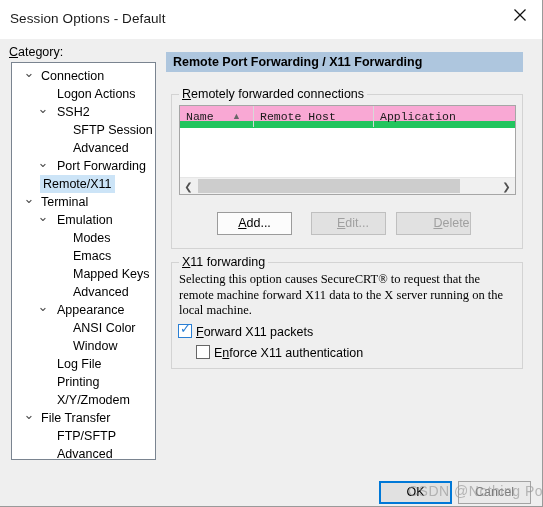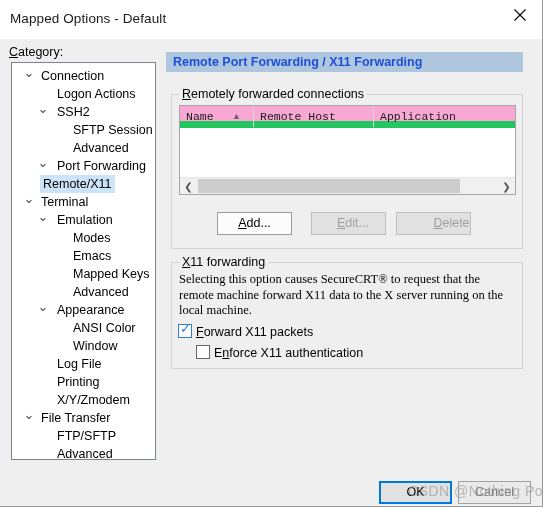--- a/index.html
+++ b/index.html
@@ -99,21 +99,21 @@
     left: 166px; top: 52px;
     width: 357px; height: 20px;
     background: #aec6de;
     box-sizing: border-box;
   }
   #page-header span {
     position: absolute;
     left: 7px; top: 3px;
     font-weight: bold;
     font-size: 12.5px;
-    color: #1d4ed8;
+    color: #000000;
     white-space: nowrap;
   }
 
   
   .groupbox {
     position: absolute;
     border: 1px solid #d3d3d3;
     background: transparent;
     box-sizing: border-box;
   }
@@ -293,21 +293,21 @@
     pointer-events: none;
     letter-spacing: 0.5px;
   }
 </style>
 </head>
 <body>
 
 <div id="app">
 
   <div id="titlebar">
-    <div id="title-text">Mapped Options - Default</div>
+    <div id="title-text">Session Options - Default</div>
     <div id="close-btn">
       <span>
         <svg width="14" height="14" viewBox="0 0 14 14">
           <line x1="1.5" y1="1.5" x2="12.5" y2="12.5" stroke="#111" stroke-width="1.2"></line>
           <line x1="12.5" y1="1.5" x2="1.5" y2="12.5" stroke="#111" stroke-width="1.2"></line>
         </svg>
       </span>
     </div>
   </div>
 

